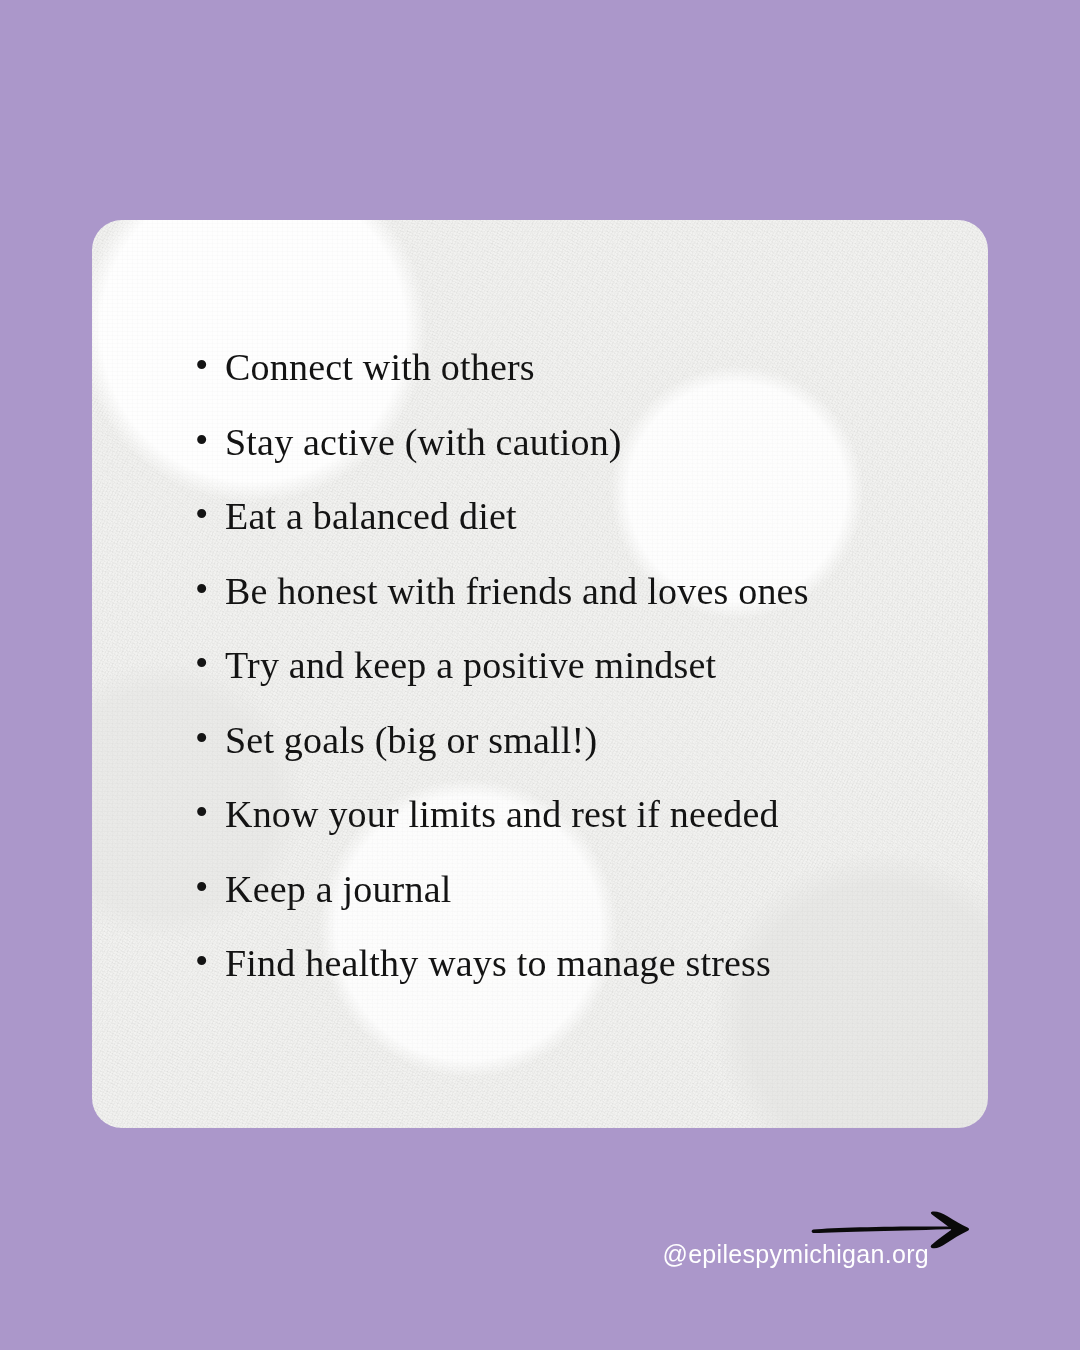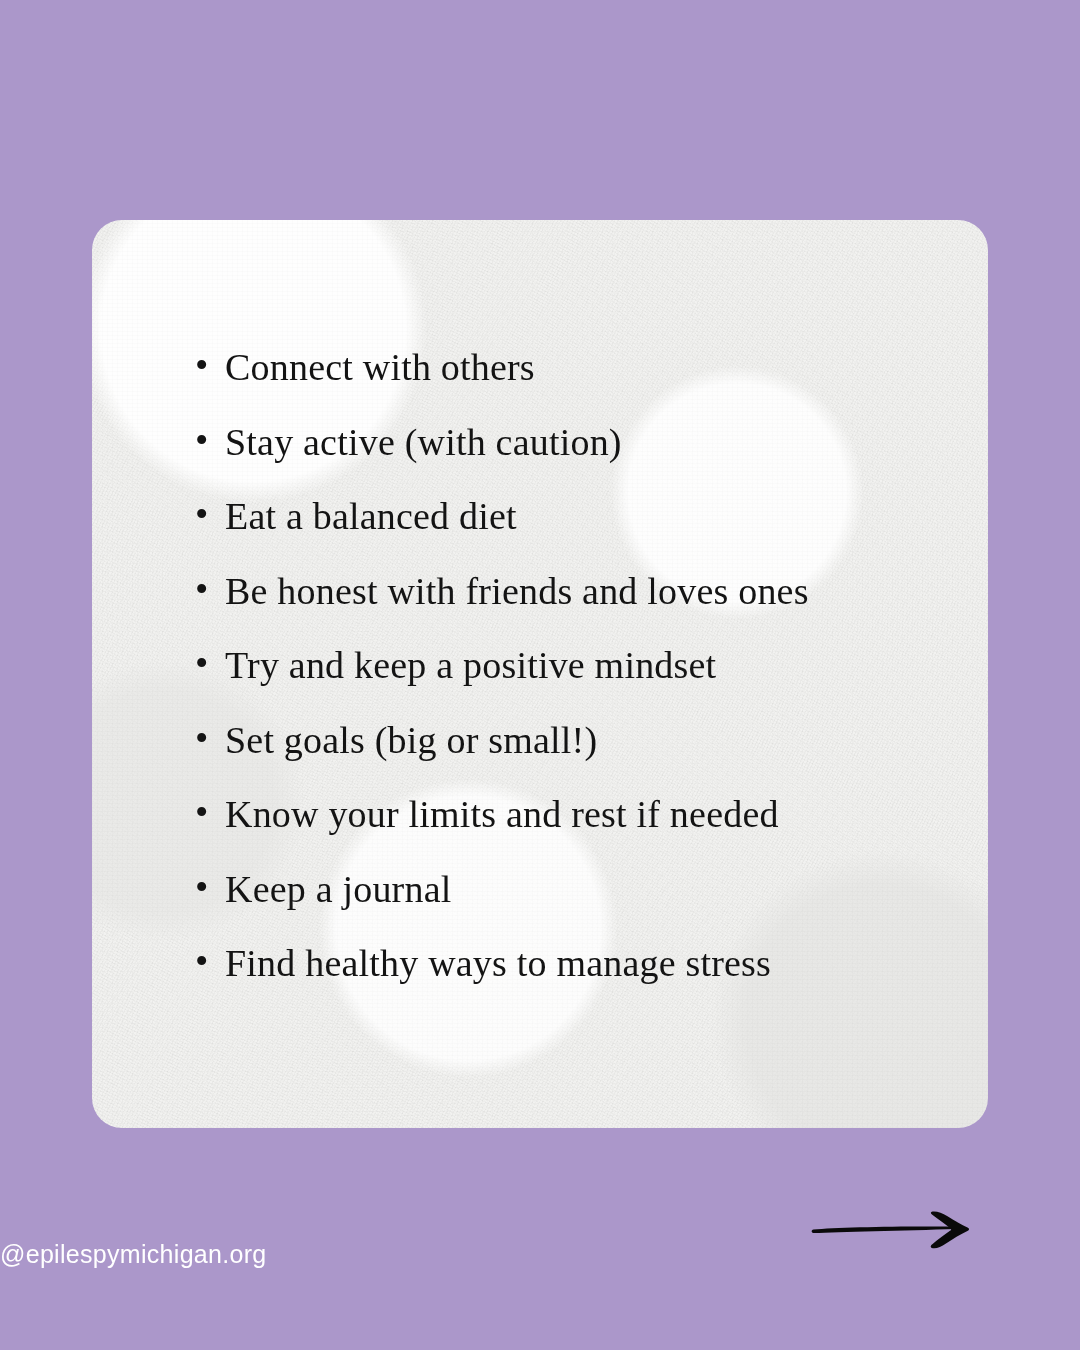--- a/index.html
+++ b/index.html
@@ -94,25 +94,26 @@
     color: #141414;
     white-space: nowrap;
     letter-spacing: 0.2px;
   }
   
   #handle {
     position: absolute;
     left: 0;
     top: 1240px;
     width: 900px;
-    text-align: left;
+    text-align: right;
     font-family: "Liberation Sans", sans-serif;
     font-size: 25px;
     color: #ffffff;
     letter-spacing: 0.3px;
+    padding-left: 29px;
   }
   #next-arrow {
     position: absolute;
     left: 806px;
     top: 1203px;
     width: 174px;
     height: 52px;
   }
 </style>
 </head>

